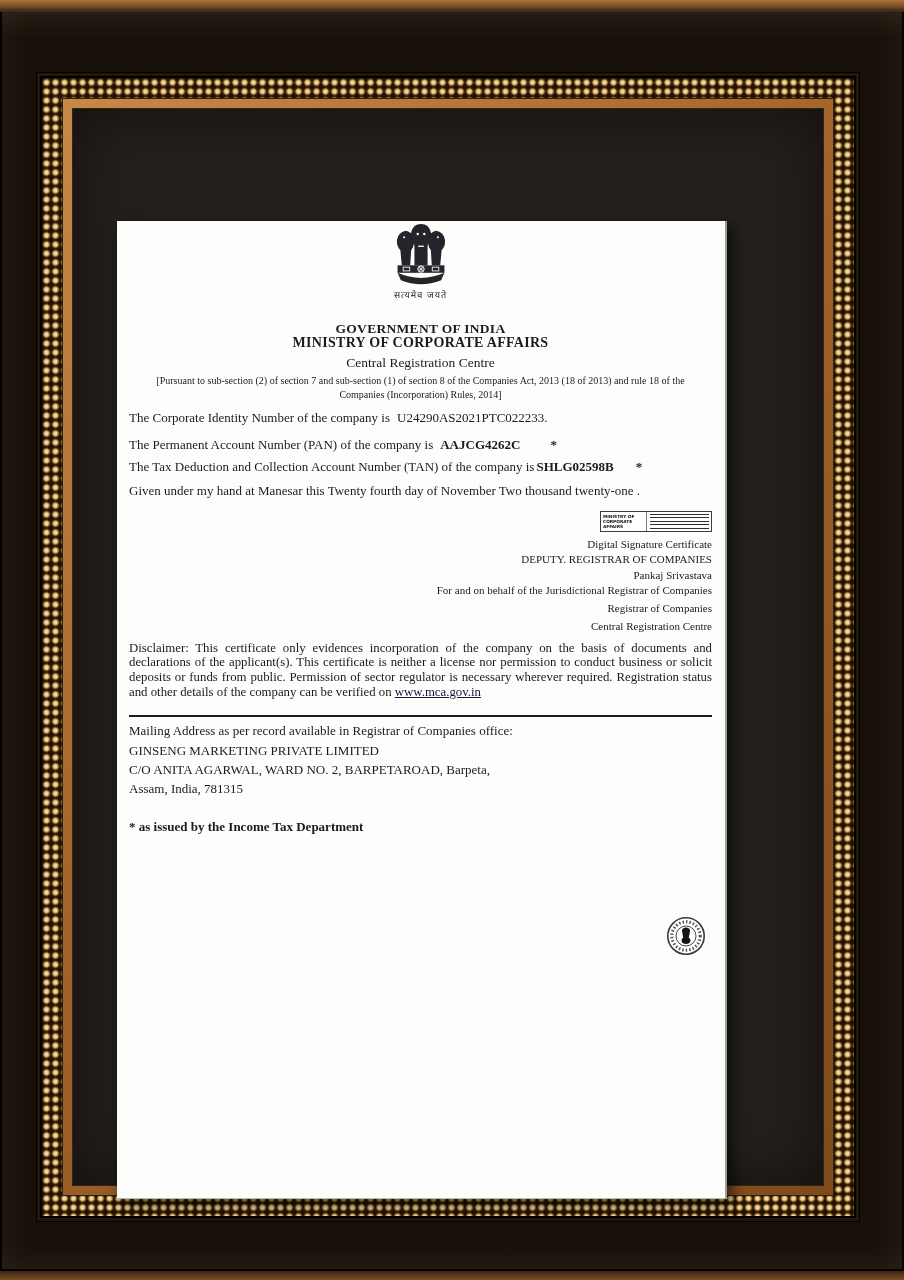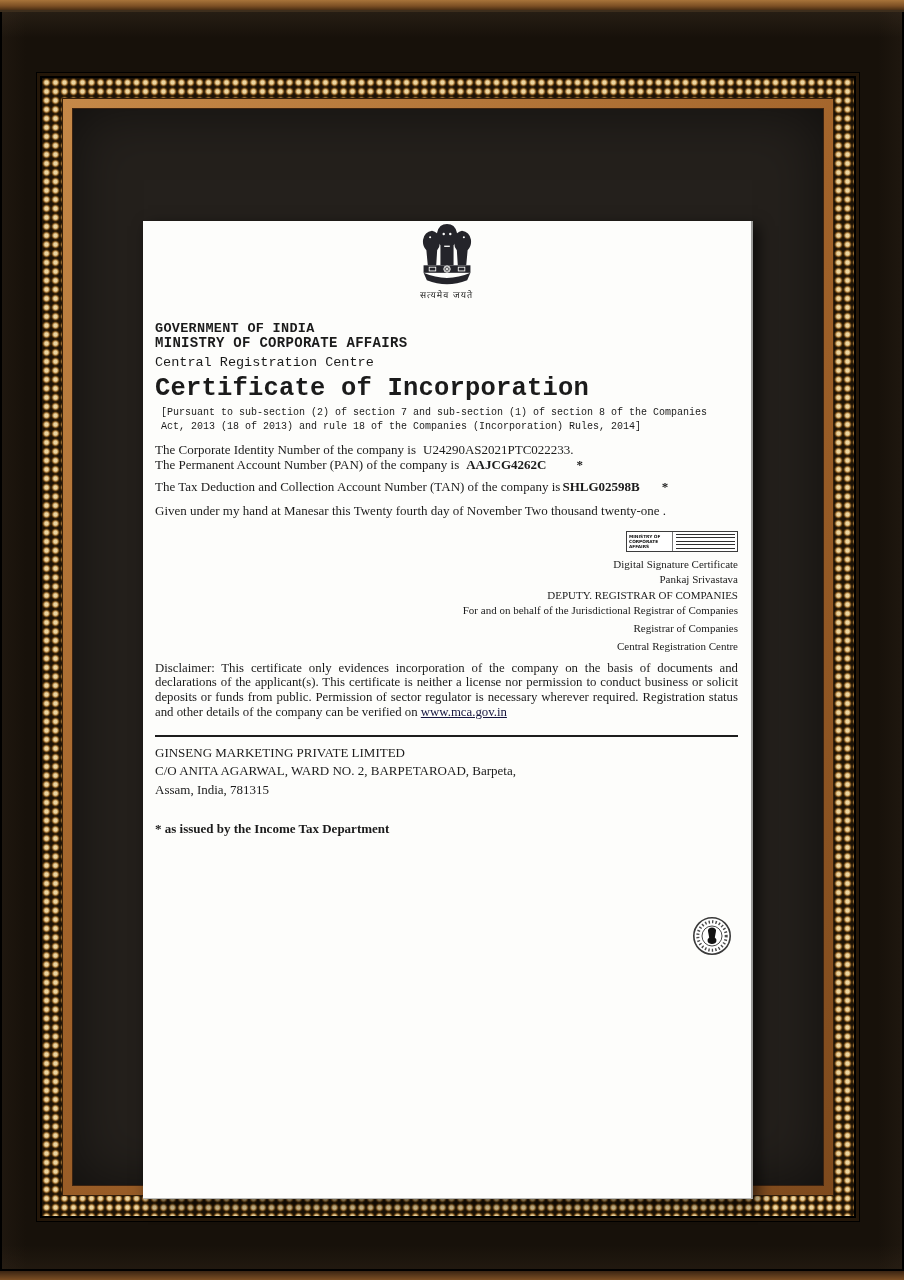--- a/index.html
+++ b/index.html
@@ -22,43 +22,43 @@
                inset 16px 0 0 -14px #000, inset -16px 0 0 -14px #000;}
   .beads{position:absolute;top:78px;left:42px;right:50px;bottom:64px;
     padding:20px;box-sizing:border-box;
     background-color:#2a1c0f;
     background-image:radial-gradient(circle at 4.5px 4.5px,#ecd6a2 1.6px,#b98a4a 2.6px,#58390f 3.6px,#1d1206 4.6px);
     background-size:9px 9px;
     box-shadow:0 0 0 2px #000, 0 0 0 5px #241709, 0 0 0 6px #000;}
   .copper{width:100%;height:100%;box-sizing:border-box;padding:10px;
     background:linear-gradient(135deg,#c68948,#a2632a 45%,#7e4a1d);
     box-shadow:inset 0 0 0 1px #35200c;}
-  .mat{width:100%;height:100%;box-sizing:border-box;padding:49px 71px 51px;
+  .mat{width:100%;height:100%;box-sizing:border-box;padding:49px 45px 51px;
     background:#24201c;
     box-shadow:inset 0 0 0 1px #3a2210, inset 0 0 60px rgba(0,0,0,.55);}
 
   
   .paper{position:relative;width:610px;height:978px;box-sizing:border-box;
     background:#fdfdfb;color:#1b1b1b;
     border-right:2px solid #9b9b99;border-bottom:1px solid #b9b9b7;
     box-shadow:5px 5px 14px rgba(0,0,0,.65);
     padding:0 13px 0 12px;font-size:13px;}
-  .center{text-align:left;font-family:Liberation Mono, monospace;}
+  .center{text-align:center;}
   .emblem-block{margin-top:64px;text-align:center;line-height:0;}
   .emblem-caption{display:block;font-size:9px;line-height:10px;color:#222;
     letter-spacing:1px;font-family:"DejaVu Sans",sans-serif;margin-top:1px;}
   .gov{margin-top:22px;font-weight:bold;font-size:13.5px;line-height:14px;letter-spacing:.3px;}
   .ministry{font-weight:bold;font-size:14px;line-height:14px;letter-spacing:.3px;}
   .crc{margin-top:6px;font-size:13.5px;line-height:14px;}
   .title{margin-top:5px;font-weight:bold;font-size:25.5px;line-height:27px;letter-spacing:.2px;}
   .pursuant{margin-top:4px;font-size:10px;line-height:13.5px;padding:0 6px;}
   .certify{margin-top:27px;line-height:15px;text-align:justify;}
   .row{line-height:14px;}
   .cin{margin-top:10px;}
-  .pan{line-height:15px;}
+  .pan{margin-top:12px;line-height:15px;}
   .tan{margin-top:7px;line-height:15px;}
   .given{margin-top:10px;}
   .val-gap{margin-left:7px;}
   .bold{font-weight:bold;}
   .star-pan{margin-left:30px;font-weight:bold;}
   .star-tan{margin-left:22px;font-weight:bold;}
 
   .stamp-row{margin-top:13px;display:flex;justify-content:flex-end;}
   .stamp{width:112px;height:21px;border:1px solid #3c3c3c;display:flex;
     box-sizing:border-box;background:#fff;}
@@ -122,21 +122,20 @@
                 <rect x="13" y="49" width="7" height="4" stroke-width=".9"></rect>
                 <rect x="44" y="49" width="7" height="4" stroke-width=".9"></rect>
               </g>
             </svg>
             <span class="emblem-caption">सत्यमेव जयते</span>
           </div>
 
           <div class="gov center">GOVERNMENT OF INDIA</div>
           <div class="ministry center">MINISTRY OF CORPORATE AFFAIRS</div>
           <div class="crc center">Central Registration Centre</div>
-          <div class="title center">Certificate of Incorporation</div>
           <div class="pursuant center">[Pursuant to sub-section (2) of section 7 and sub-section (1) of section 8 of the Companies Act, 2013 (18 of 2013) and rule 18 of the Companies (Incorporation) Rules, 2014]</div>
 
 
           <div class="row cin">
             <span>The Corporate Identity Number of the company is</span><span class="val-gap">U24290AS2021PTC022233.</span>
           </div>
 
           <div class="row pan">
             <span>The Permanent Account Number (PAN) of the company is</span><span class="val-gap bold">AAJCG4262C</span><span class="star-pan">*</span>
           </div>
@@ -149,31 +148,32 @@
 
           <div class="stamp-row">
             <div class="stamp">
               <div class="stamp-left">MINISTRY OF CORPORATE AFFAIRS</div>
               <div class="stamp-right"></div>
             </div>
           </div>
 
           <div class="sig">
             <div>Digital Signature Certificate</div>
+            <div>DEPUTY. REGISTRAR OF COMPANIES</div>
             <div>Pankaj Srivastava</div>
-            <div>DEPUTY. REGISTRAR OF COMPANIES</div>
             <div>For and on behalf of the Jurisdictional Registrar of Companies</div>
             <div class="sp">Registrar of Companies</div>
             <div class="sp">Central Registration Centre</div>
           </div>
 
           <p class="disclaimer"><span>Disclaimer: This certificate only evidences incorporation of the company on the basis of documents and declarations of the applicant(s). This certificate is neither a license nor permission to conduct business or solicit deposits or funds from public. Permission of sector regulator is necessary wherever required. Registration status and other details of the company can be verified on </span><a class="mca-link" href="#">www.mca.gov.in</a></p>
 
           <hr class="rule">
 
+          <div class="mail-head">Mailing Address as per record available in Registrar of Companies office:</div>
           <div class="addr">
             <div>GINSENG MARKETING PRIVATE LIMITED</div>
             <div>C/O ANITA AGARWAL, WARD NO. 2, BARPETAROAD, Barpeta,</div>
             <div>Assam, India, 781315</div>
           </div>
 
           <div class="seal">
             <svg width="40" height="40" viewBox="0 0 40 40">
               <circle cx="20" cy="20" r="18.2" fill="#ffffff" stroke="#3a3a3a" stroke-width="1.6"></circle>
               <circle cx="20" cy="20" r="14.2" fill="none" stroke="#4c4c4c" stroke-width="3" stroke-dasharray="1.4 2.1"></circle>

